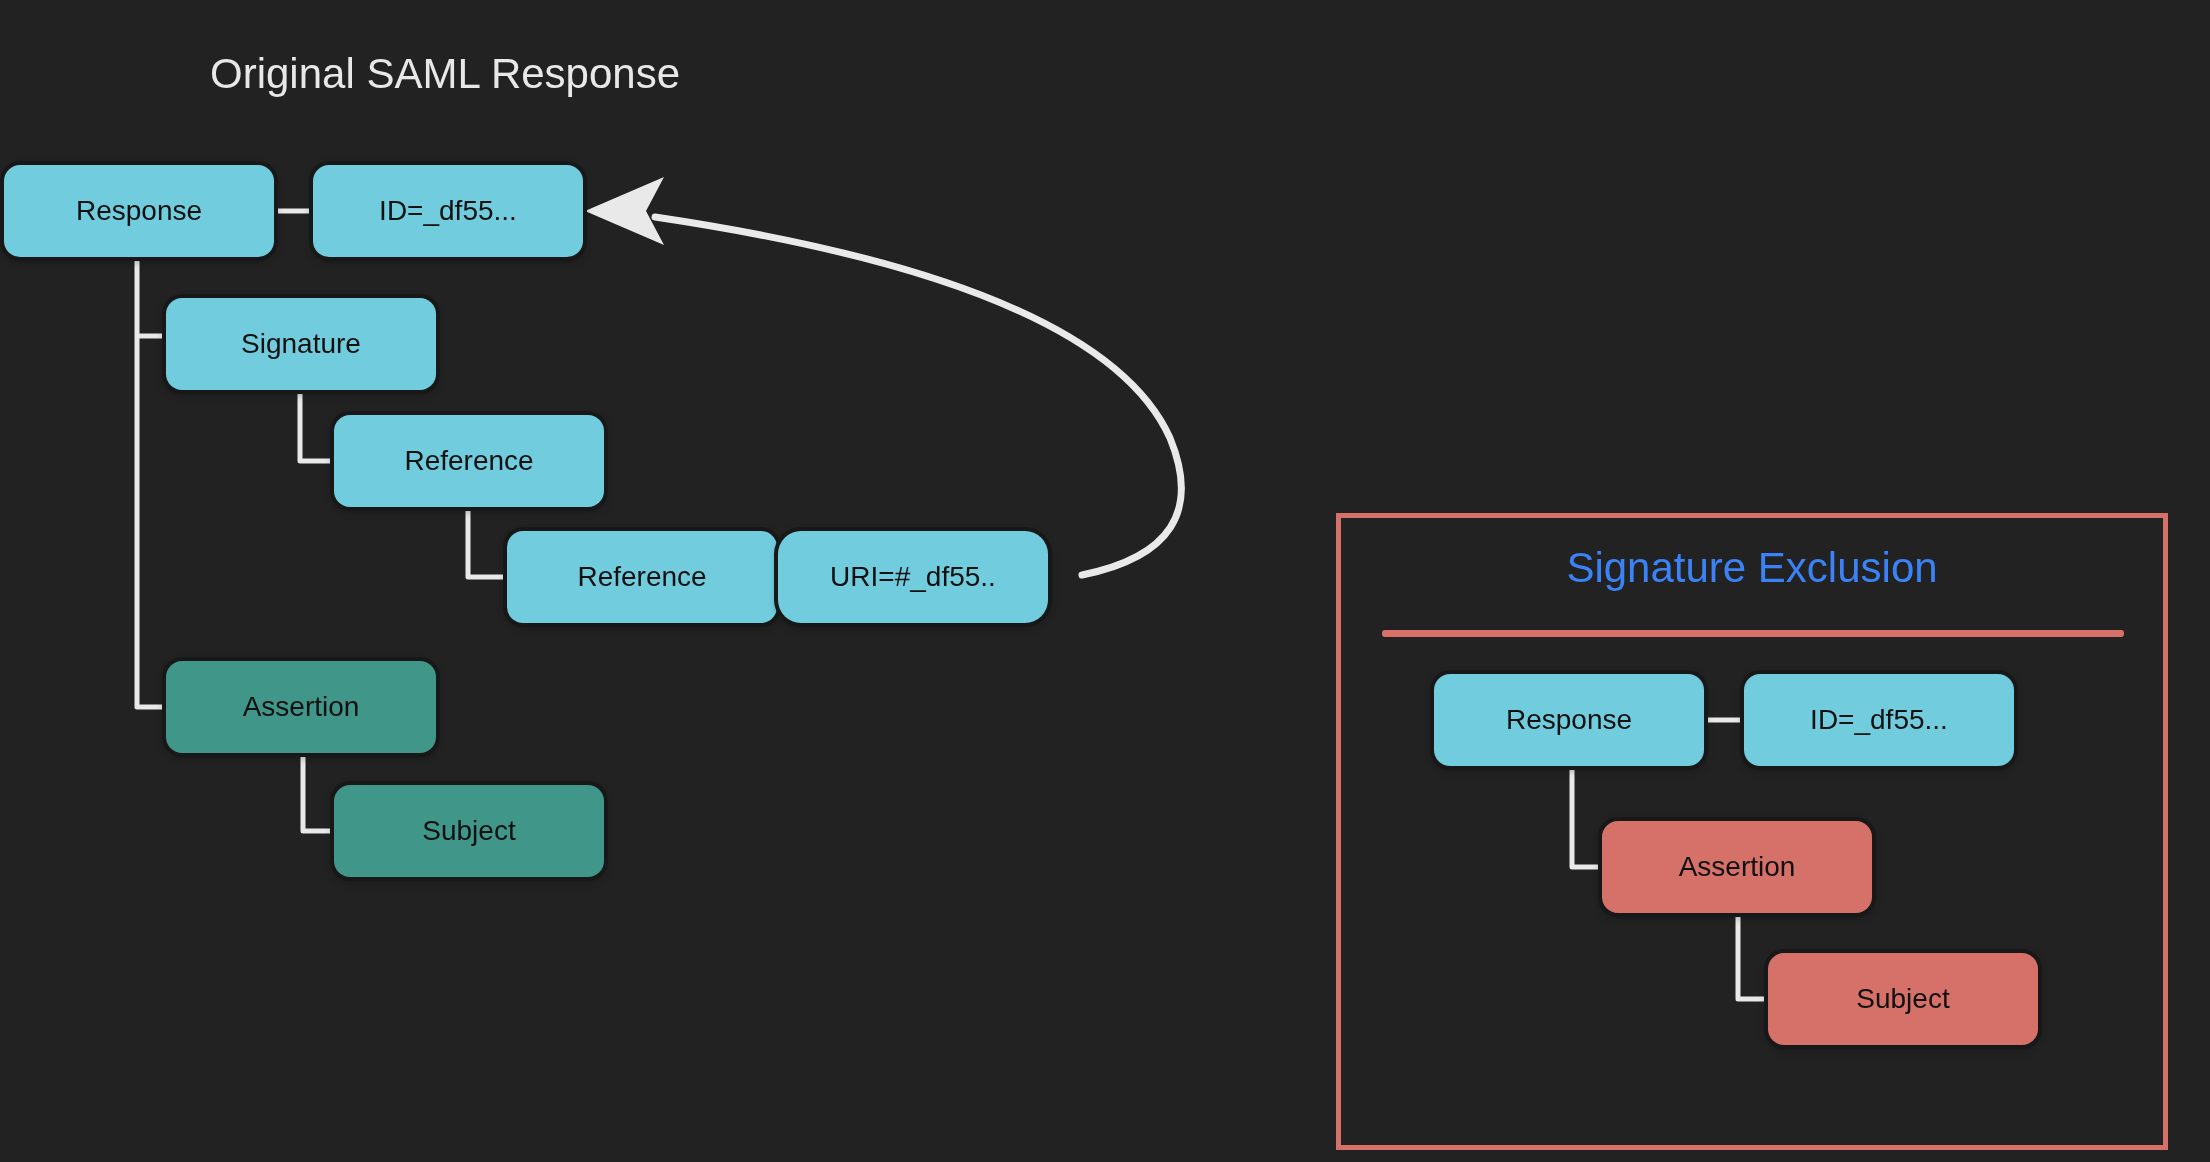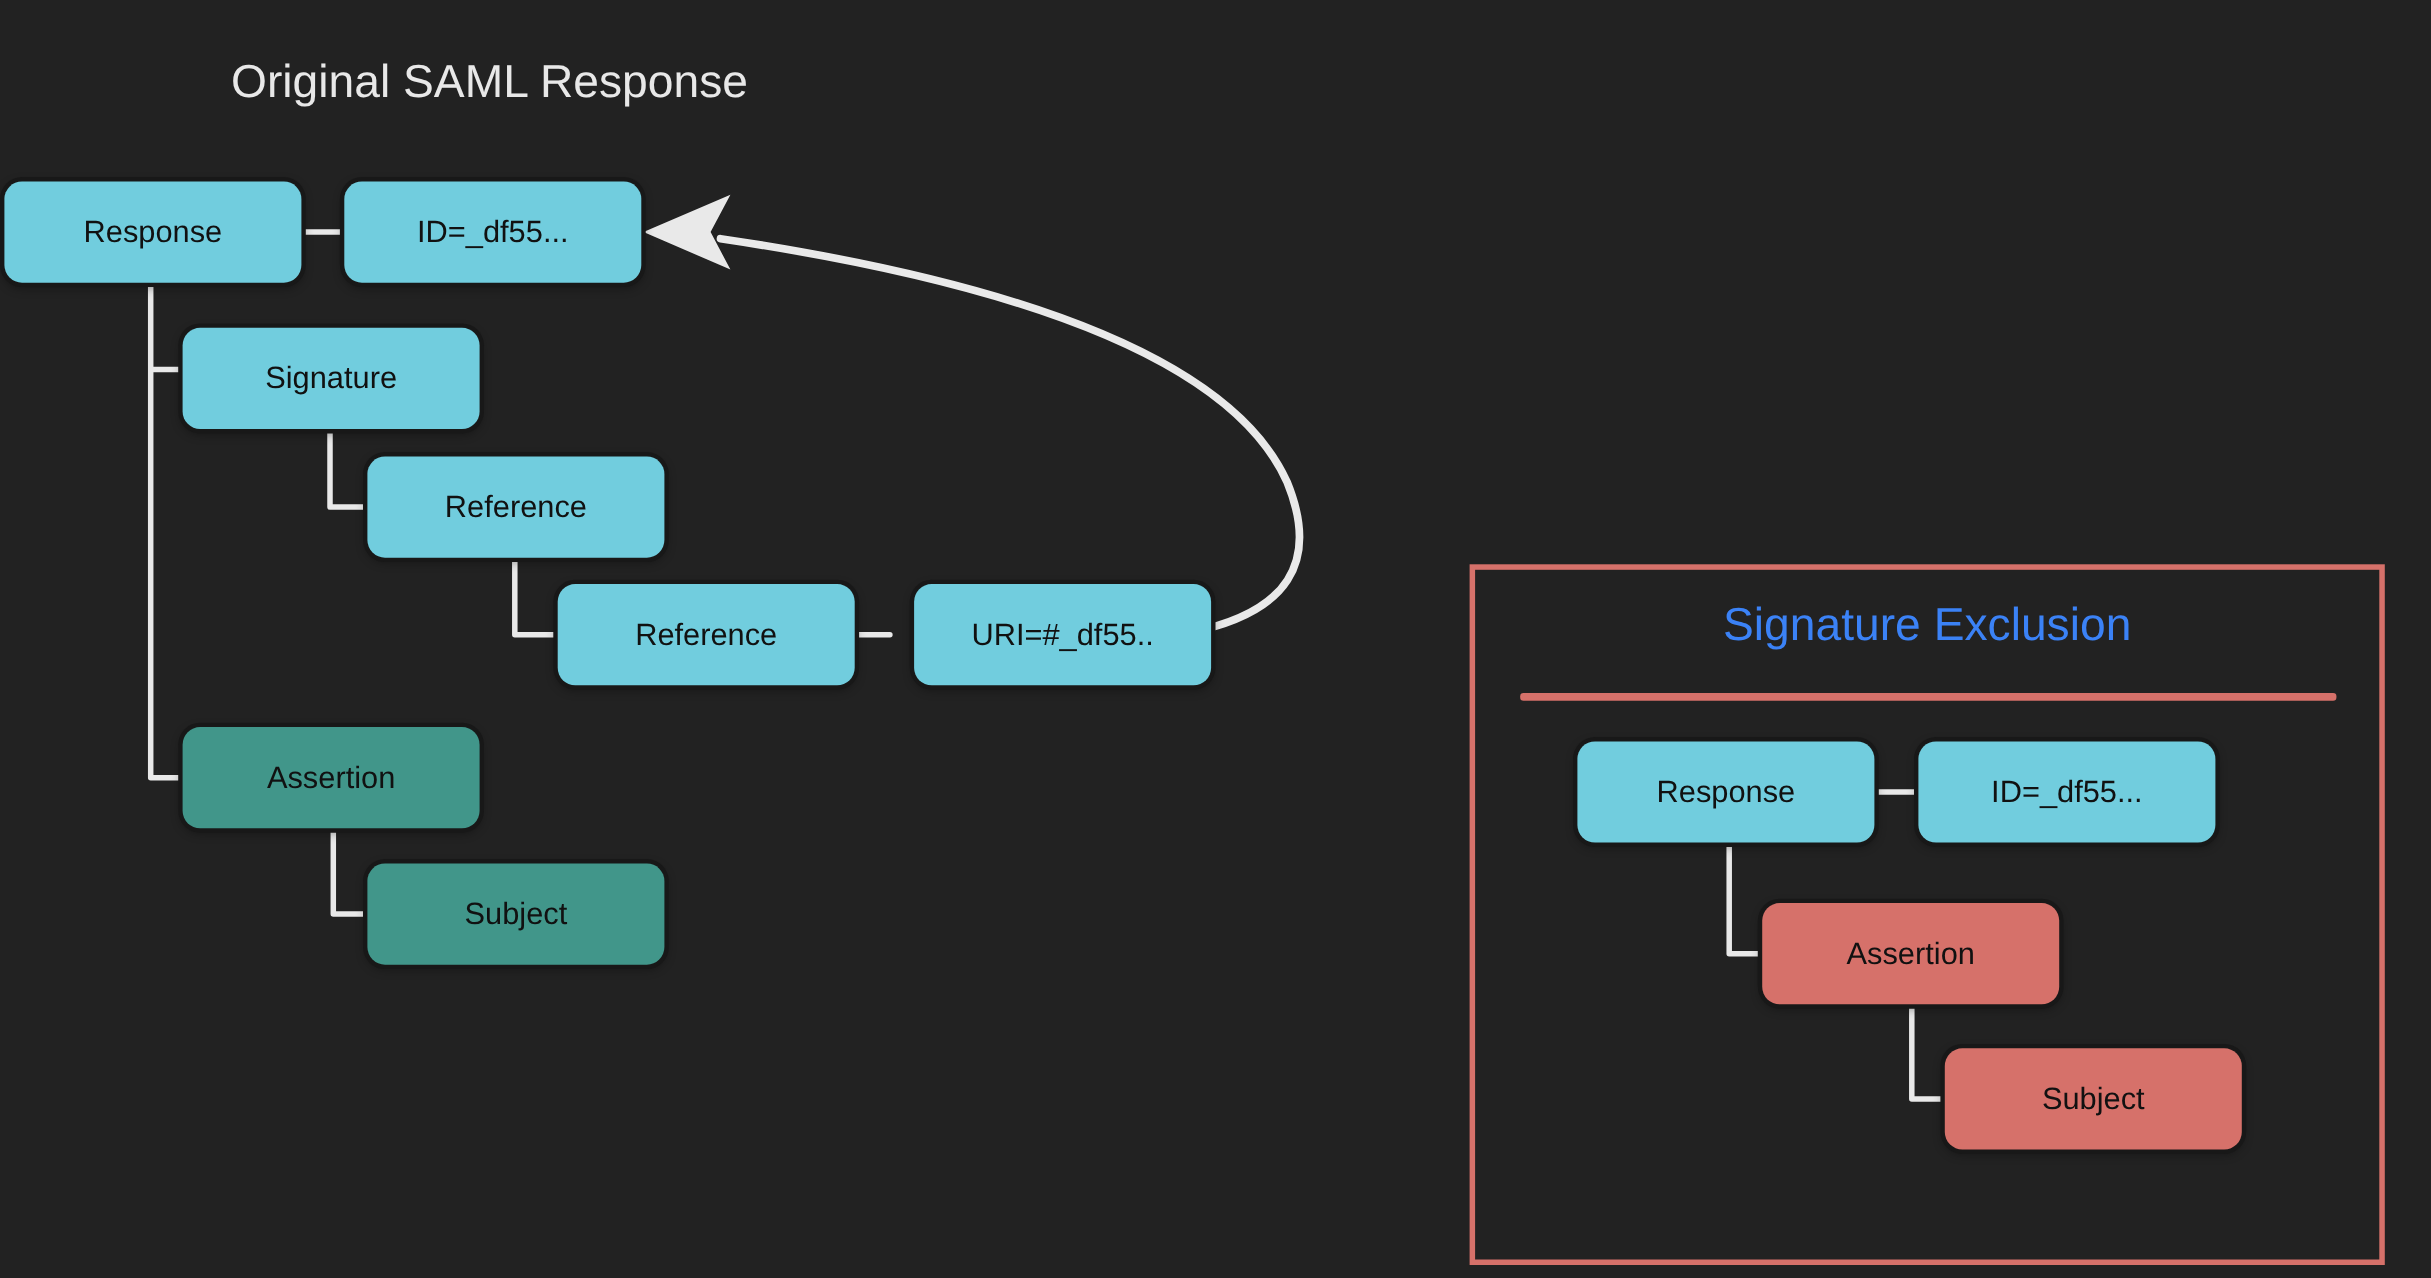--- a/index.html
+++ b/index.html
@@ -51,21 +51,21 @@
   .node.cyan { background: #71cdde; }
   .node.teal { background: #41968a; }
   .node.red  { background: #d6716a; }
 
   
   #l-response   { left: 4px;    top: 152px; }
   #l-id         { left: 313px;  top: 152px; }
   #l-signature  { left: 166px;  top: 285px; }
   #l-signedinfo { left: 334px;  top: 402px; }
   #l-reference  { left: 507px;  top: 518px; }
-  #l-uri        { left: 831px;  top: 518px; }
+  #l-uri        { left: 778px;  top: 518px; border-radius: 23px; }
   #l-assertion  { left: 166px;  top: 648px; }
   #l-subject    { left: 334px;  top: 772px; }
 
   
   .exclusion-panel {
     position: absolute;
     left: 1336px; top: 500px;
     width: 832px; height: 637px;
     border: 5px solid #d6716a;
     box-sizing: border-box;

